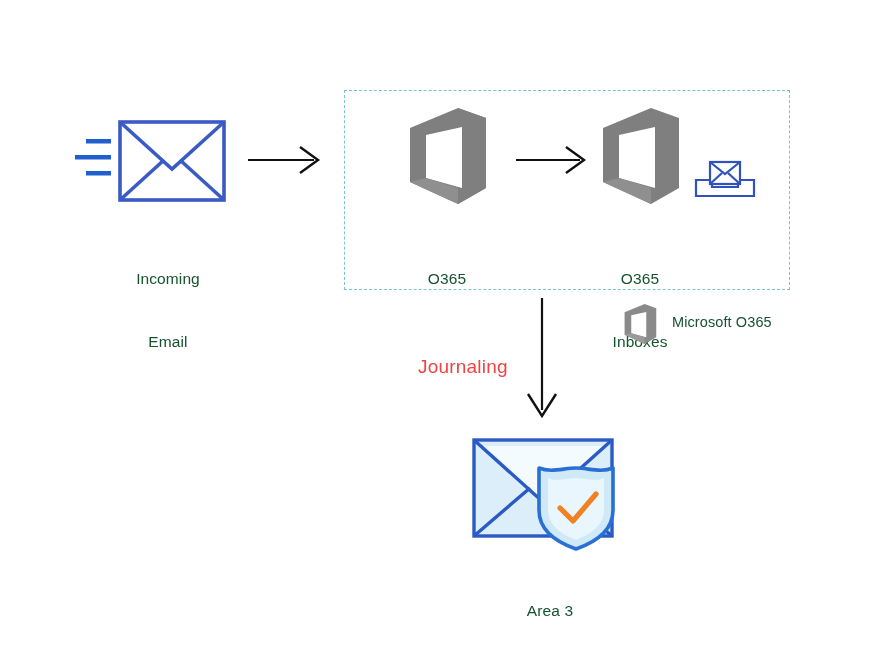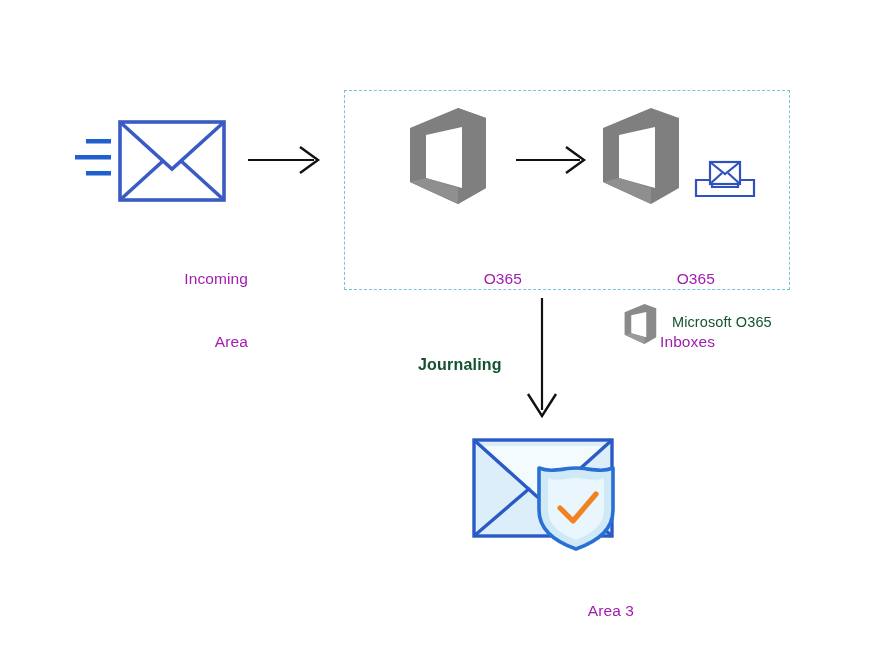--- a/index.html
+++ b/index.html
@@ -17,35 +17,35 @@
     width: 886px;
     height: 653px;
     background: #ffffff;
     overflow: hidden;
   }
   .abs { position: absolute; }
 
   
   .node-label {
     position: absolute;
-    text-align: right;
+    text-align: center;
     font-size: 15.5px;
     line-height: 21px;
-    color: #a21caf;
+    color: #14532d;
     letter-spacing: 0.1px;
     white-space: pre;
     font-family: "Liberation Sans", "DejaVu Sans", sans-serif;
   }
   .label-line { display: block; }
 
   .journaling-label {
     position: absolute;
-    font-size: 16px;
-    font-weight: bold;
-    color: #14532d;
+    font-size: 19px;
+    font-weight: normal;
+    color: #ef4444;
     letter-spacing: 0.2px;
     white-space: nowrap;
   }
 
   .legend-text {
     position: absolute;
     font-size: 14.5px;
     color: #14532d;
     white-space: nowrap;
     letter-spacing: 0.1px;
@@ -83,21 +83,21 @@
 
       <polyline points="50,10 102,57 154,10" fill="none" stroke="#3a5bc4" stroke-width="3.6" stroke-linejoin="miter"></polyline>
 
       <line x1="50" y1="88" x2="94" y2="48" stroke="#3a5bc4" stroke-width="3.6"></line>
       <line x1="154" y1="88" x2="110" y2="48" stroke="#3a5bc4" stroke-width="3.6"></line>
     </svg>
   </div>
 
   <div class="node-label" style="left:88px; top:226px; width:160px;">
     <span class="label-line">Incoming</span>
-    <span class="label-line">Area</span>
+    <span class="label-line">Email</span>
   </div>
 
   <div class="abs" style="left:248px; top:142px;">
     <svg width="80" height="36" viewBox="0 0 80 36">
       <line x1="0" y1="18" x2="66" y2="18" stroke="#111111" stroke-width="2.2"></line>
       <polyline points="52,5 70,18 52,31" fill="none" stroke="#111111" stroke-width="2.4" stroke-linecap="butt" stroke-linejoin="miter"></polyline>
     </svg>
   </div>
 
   <div class="abs" style="left:404px; top:108px;">

